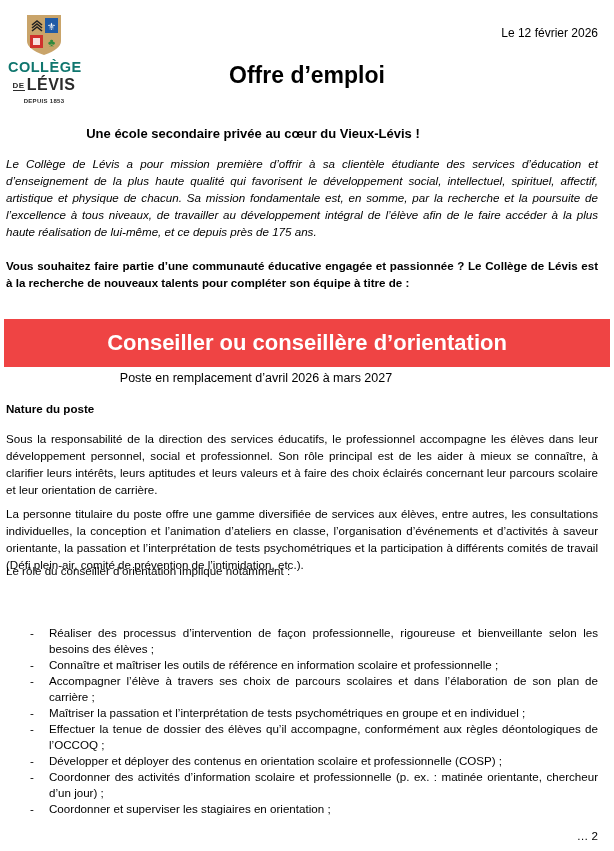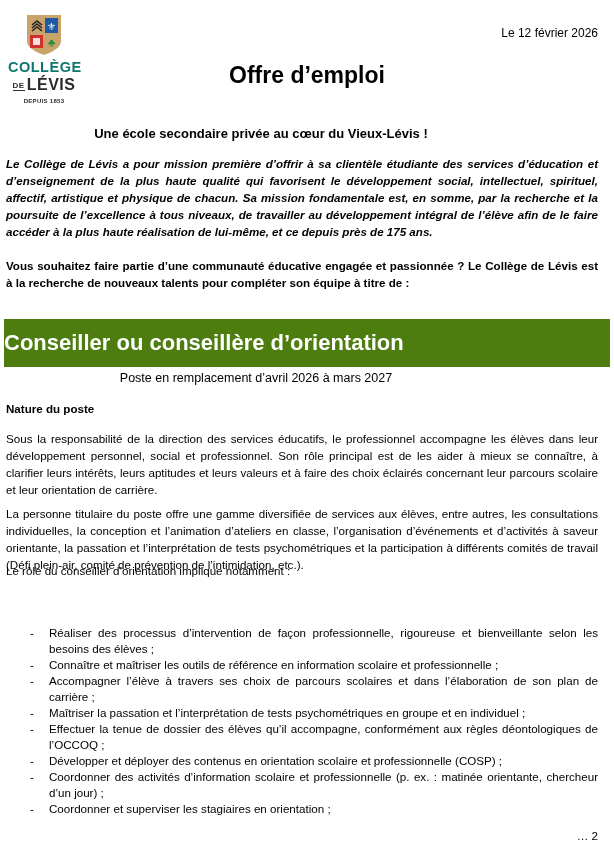--- a/index.html
+++ b/index.html
@@ -6,26 +6,26 @@
   body { width:614px; height:851px; position:relative; overflow:hidden;
     font-family:"Liberation Sans", sans-serif; color:#000; }
   .logo { position:absolute; left:8px; top:14px; width:72px; height:100px; text-align:center; }
   .shield { position:absolute; left:19px; top:1px; width:34px; height:40px; }
   .logo-line1 { position:absolute; top:46px; left:0; width:72px; font-weight:bold; font-size:14.5px; letter-spacing:0.5px; color:#0f766e; line-height:15px; }
   .logo-line2 { position:absolute; top:62px; left:0; width:72px; font-weight:bold; font-size:16px; letter-spacing:0.5px; color:#2b2b2b; line-height:17px; }
   .logo-de { font-size:8px; vertical-align:middle; border-bottom:1px solid #2b2b2b; margin-right:2px; }
   .logo-line3 { position:absolute; top:84px; left:0; width:72px; font-size:6px; font-weight:bold; color:#2b2b2b; letter-spacing:0.3px; }
   .date { position:absolute; right:16px; top:26px; font-size:12px; }
   .title { position:absolute; left:0; width:614px; top:62px; text-align:center; font-size:23px; font-weight:bold; }
-  .subtitle { position:absolute; left:0; width:506px; top:126px; text-align:center; font-size:13px; font-weight:bold;padding-left:8px; }
+  .subtitle { position:absolute; left:0; width:506px; top:126px; text-align:center; font-size:13px; font-weight:bold; }
   .para { position:absolute; left:6px; width:592px; font-size:11.6px; line-height:17px; text-align:justify; }
-  .italic { font-style:italic;font-weight:bold; }
+  .italic { font-style:italic; }
   .bold { font-weight:bold; }
-  .banner { position:absolute; left:4px; top:319px; width:606px; height:48px; background:#4d7c0f; color:#fff;
-    font-size:22px; font-weight:bold; text-align:left; line-height:48px; }
+  .banner { position:absolute; left:4px; top:319px; width:606px; height:48px; background:#ef4444; color:#fff;
+    font-size:22px; font-weight:bold; text-align:center; line-height:48px; }
   .poste { position:absolute; left:0; width:512px; top:371px; text-align:center; font-size:12.5px; font-weight:normal; }
   ul.roles { position:absolute; left:6px; top:625px; width:592px; margin:0; padding:0; list-style:none; font-size:11.6px; line-height:16px; }
   ul.roles li { position:relative; padding-left:43px; text-align:justify; margin-bottom:0; }
   ul.roles li .dash { position:absolute; left:24px; top:0; }
   .pagecont { position:absolute; right:16px; top:829px; font-size:11.6px; }
 </style>
 </head>
 <body>
 
 <div class="logo">

